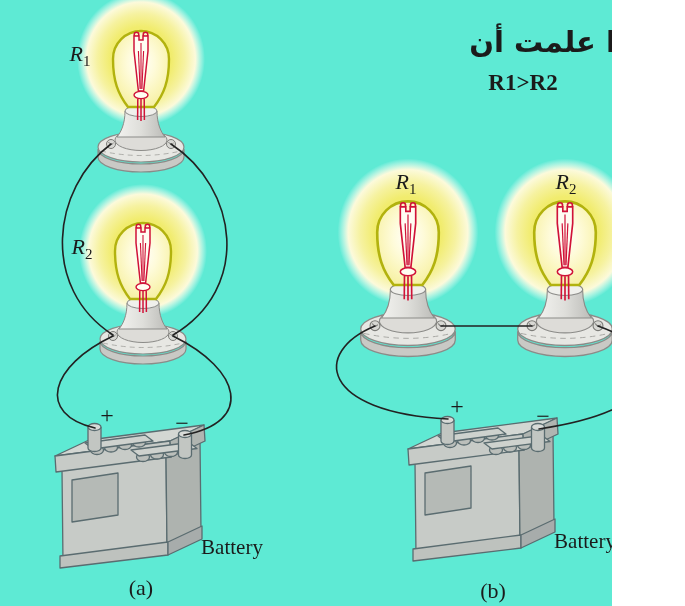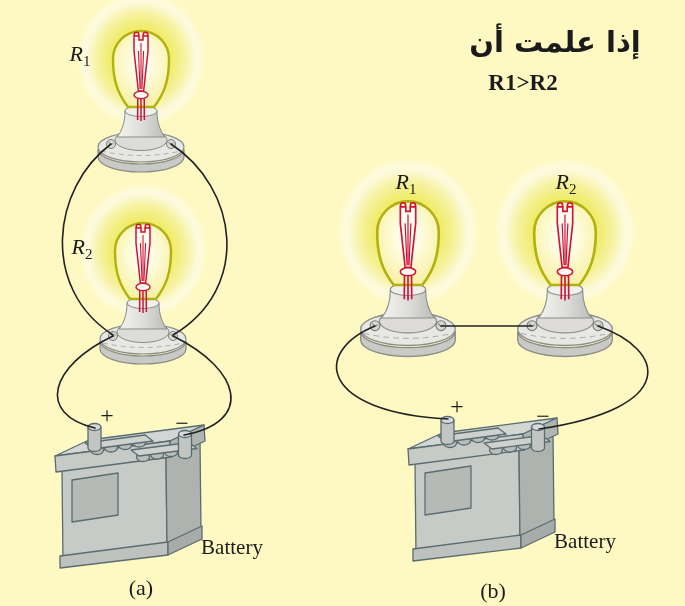--- a/index.html
+++ b/index.html
@@ -1,16 +1,16 @@
 <!DOCTYPE html>
 <html><head>
 <meta charset="utf-8">
 <style>
   html,body{margin:0;padding:0;background:#ffffff;}
-  .stage{width:685px;height:606px;position:relative;background:#fef9c3;overflow:hidden;}
+  .stage{width:612px;height:606px;position:relative;background:#5eead4;overflow:hidden;}
   svg{display:block;}
   text{fill:#1b1b1b;}
   .rlabel{font-family:"Liberation Serif",serif;font-style:italic;font-size:22px;}
   .rsub{font-style:normal;font-size:15px;}
   .sign{font-family:"Liberation Serif",serif;font-size:24px;}
   .serif{font-family:"Liberation Serif",serif;font-size:21px;}
   .caption{font-family:"Liberation Serif",serif;font-size:22px;}
   .arabic{font-family:"DejaVu Sans",sans-serif;font-size:29px;font-weight:bold;}
   .relation{font-family:"Liberation Serif",serif;font-size:23px;font-weight:bold;}
 </style>

